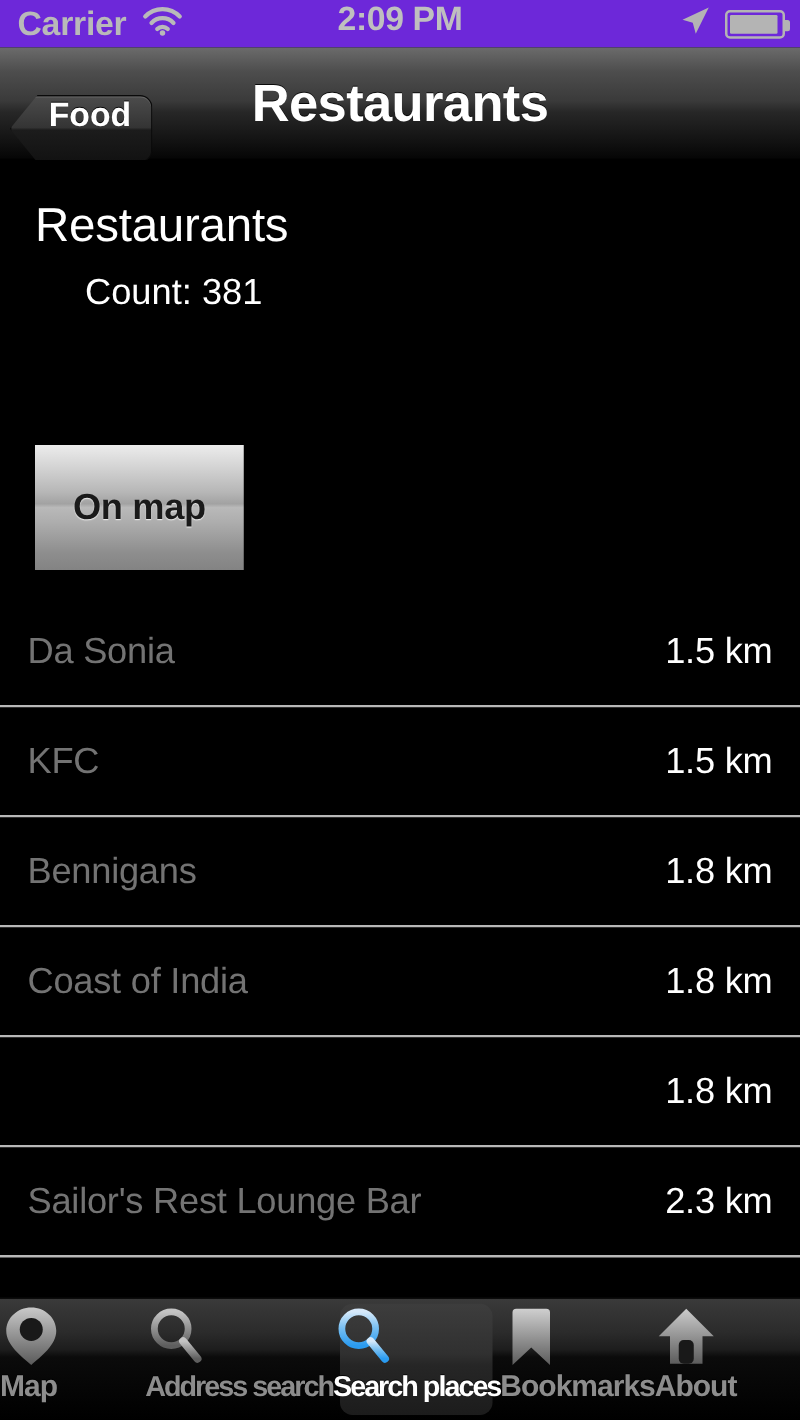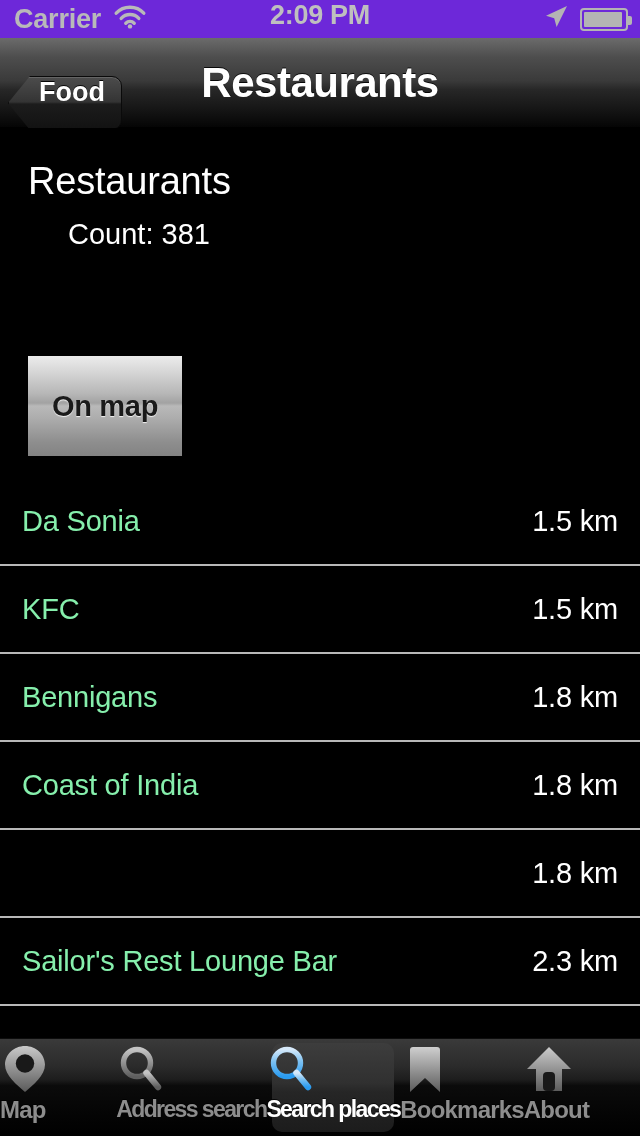--- a/index.html
+++ b/index.html
@@ -156,21 +156,21 @@
     left: 28px; top: 90px;
     font-size: 29px;
     color: #fff;
     margin-left: 40px;
   }
   .count-line .count-val { color: #fff; }
 
   .onmap-btn {
     position: absolute;
     left: 28px; top: 228px;
-    width: 154px; height: 100px;
+    width: 167px; height: 100px;
     border: 0;
     padding: 16px;
     background: linear-gradient(to bottom,
         #ececec 0%, #d6d6d6 16%, #b6b6b6 38%, #a2a2a2 47%,
         #b9b9b9 50%, #adadad 62%, #8e8e8e 86%, #838383 100%);
     font-family: "Liberation Sans", sans-serif;
     font-size: 29px;
     font-weight: bold;
     color: #1a1a1a;
     text-shadow: 0 1px 1px rgba(255,255,255,0.85);
@@ -189,21 +189,21 @@
     border-bottom: 2px solid #b8b8b8;
     background: #000;
     display: flex;
     align-items: center;
     box-sizing: border-box;
   }
   .row-name {
     position: absolute;
     left: 22px;
     font-size: 29px;
-    color: #86efac;
+    color: #737373;
     letter-spacing: -0.2px;
   }
   .row-dist {
     position: absolute;
     right: 22px;
     font-size: 29px;
     color: #fff;
     letter-spacing: -0.2px;
   }
 

